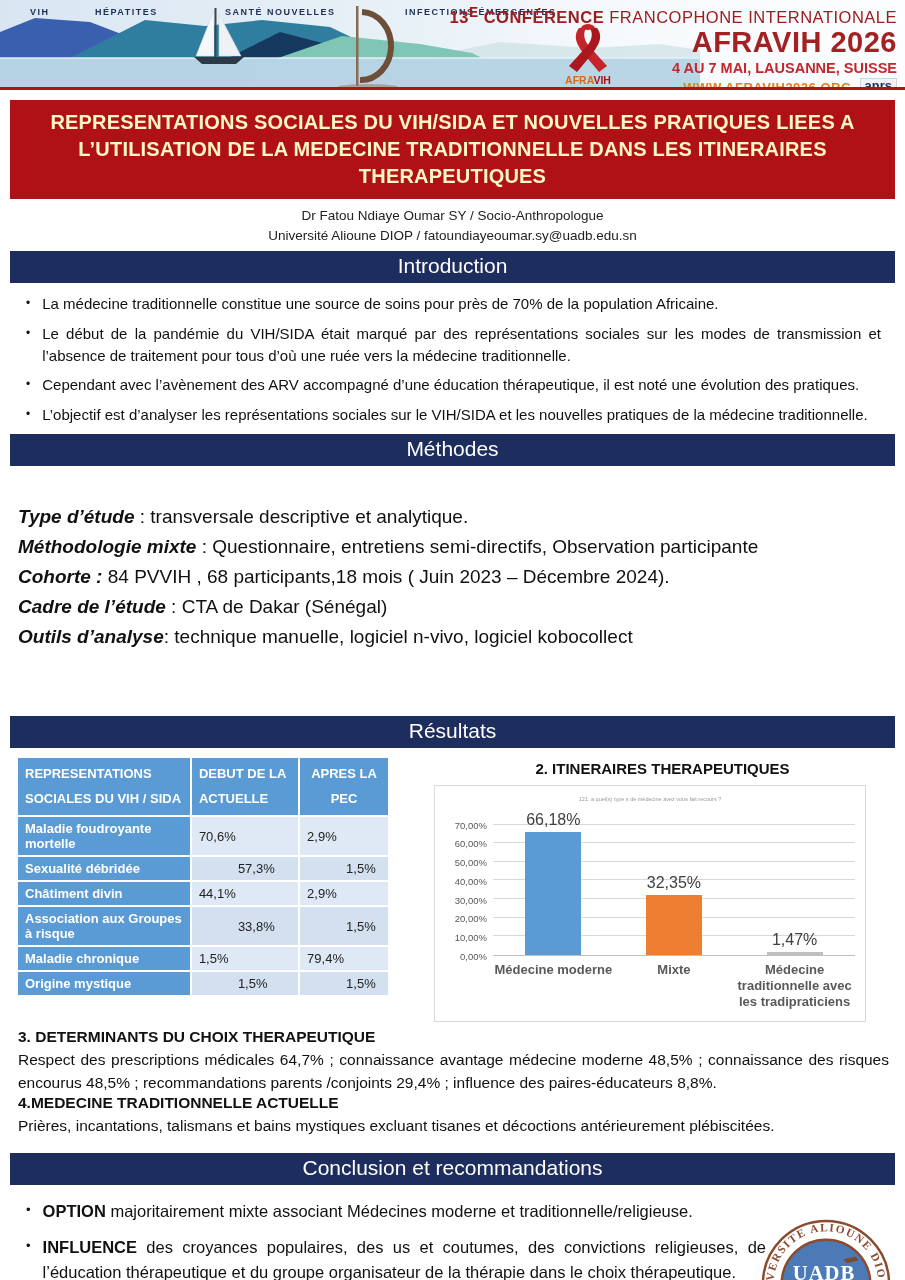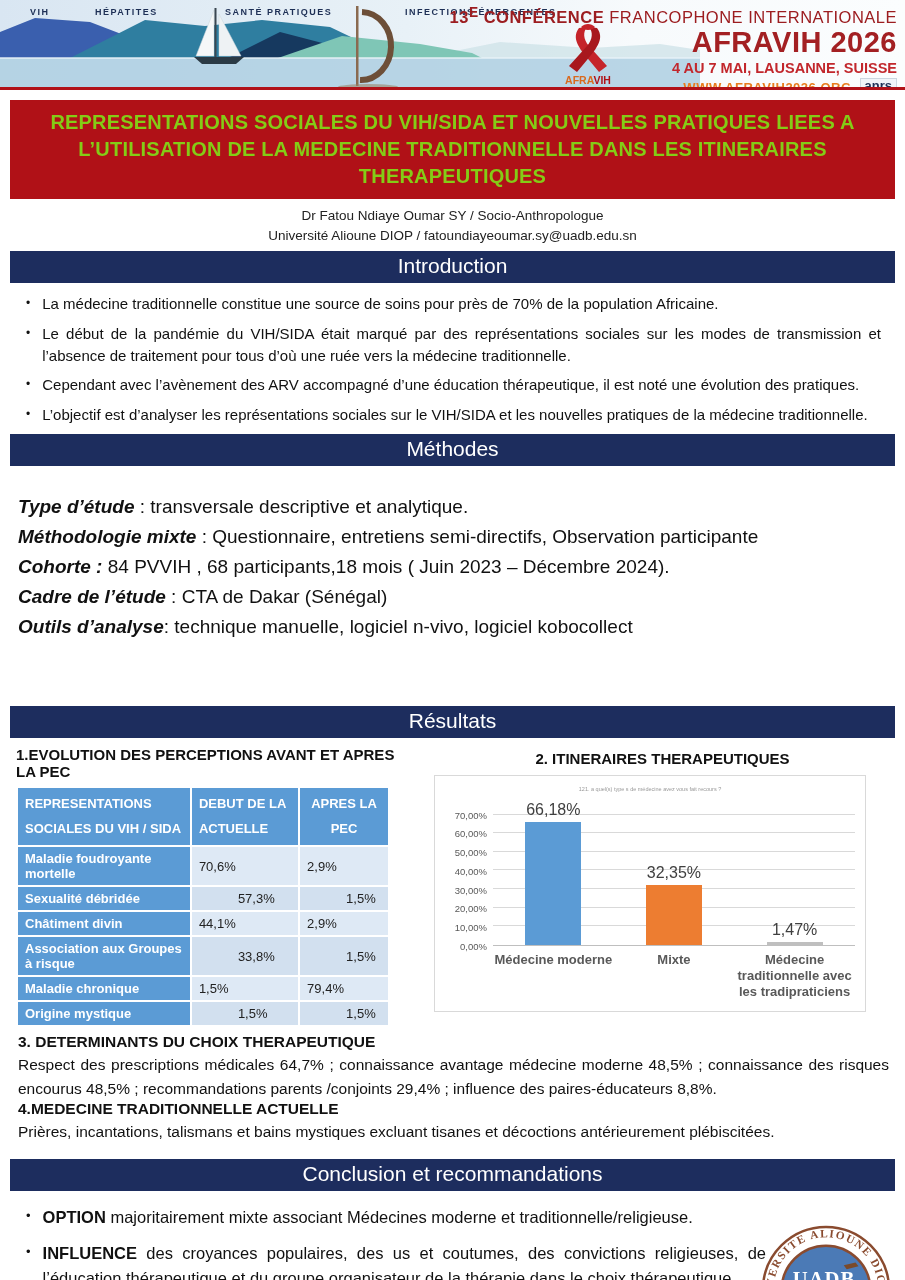--- a/index.html
+++ b/index.html
@@ -21,36 +21,36 @@
   .conf-name { font-size:29px; font-weight:bold; color:#a32023; letter-spacing:.5px; }
   .conf-dates { font-size:14.5px; font-weight:bold; color:#c2272c; }
   .conf-web-row { display:flex; justify-content:flex-end; align-items:center; gap:8px; margin-top:2px; }
   .conf-web { font-size:13px; font-weight:bold; color:#e87c1e; letter-spacing:.5px; }
   .anrs-box { background:#f0f4f8; border:1px solid #ccd6e0; padding:0 4px 2px 4px; font-weight:bold; font-size:13px; color:#1d2f55; line-height:1.1; border-bottom:2px solid #e87c1e; }
   .ribbon-wrap { position:absolute; right:282px; top:22px; width:70px; text-align:center; }
   .ribbon-label { font-size:10.5px; font-weight:bold; margin-top:-4px; }
   .ribbon-label .a { color:#d96a1e; } .ribbon-label .b { color:#b01117; }
 
   
-  .title-band { margin:10px 10px 0 10px; background:#b01117; color:#84cc16; text-align:center; padding:9px 14px; }
+  .title-band { margin:10px 10px 0 10px; background:#b01117; color:#fef9c3; text-align:center; padding:9px 14px; }
   .title-band h1 { font-size:20px; font-weight:bold; line-height:1.35; letter-spacing:.2px; font-stretch:condensed; }
   .authors { text-align:center; margin-top:7px; line-height:1.45; color:#222; }
   .authors .a1 { font-size:13.5px; }
   .authors .a2 { font-size:13.5px; }
 
   
   .section-bar { margin:6px 10px 0 10px; background:#1d2d5e; color:#fff; text-align:center; font-size:21px; padding:3px 0 5px 0; }
 
   
   .intro-list { margin:10px 24px 0 26px; }
   .intro-item { display:flex; gap:12px; font-size:15px; color:#111; line-height:1.45; margin-bottom:8px; text-align:justify; }
   .intro-item .dot { flex:0 0 auto; font-size:12px; line-height:1.8; }
 
   
-  .methods { margin:26px 16px 0 18px; }
+  .methods { margin:36px 16px 0 18px; }
   .method-line { font-size:19px; color:#111; line-height:1.58; }
   .method-line.justify { text-align:justify; }
   .method-label { font-weight:bold; font-style:italic; }
 
   
   .res-bar { margin-top:64px; }
   .results-grid { display:flex; margin:8px 14px 0 16px; gap:18px; }
   .res-left { width:400px; flex:0 0 auto; }
   .res-right { flex:1 1 auto; }
   .res-h { font-size:15px; font-weight:bold; color:#111; margin-bottom:6px; }
@@ -119,21 +119,21 @@
       <g>
         <path d="M 362,12 A 30 34 0 1 1 360,80" fill="none" stroke="#6d4f38" stroke-width="6"></path>
         <rect x="356" y="6" width="2.5" height="80" fill="#8a6a50"></rect>
         <ellipse cx="368" cy="87" rx="30" ry="3" fill="#9a8468" opacity="0.6"></ellipse>
       </g>
     </svg>
 
     <div class="banner-topics">
       <span class="banner-topic">VIH</span>
       <span class="banner-topic">HÉPATITES</span>
-      <span class="banner-topic">SANTÉ PRATIQUES</span>
+      <span class="banner-topic">SANTÉ NOUVELLES</span>
       <span class="banner-topic">INFECTIONS ÉMERGENTES</span>
     </div>
 
     <div class="ribbon-wrap">
       <svg width="58" height="52" viewBox="0 0 58 52">
         <path d="M 20,6 C 14,14 16,22 30,38 L 40,50 L 48,44 L 30,24 C 24,17 24,10 28,5 Z" fill="#c5242a"></path>
         <path d="M 38,6 C 44,14 42,22 28,38 L 18,50 L 10,44 L 28,24 C 34,17 34,10 30,5 Z" fill="#a8181d"></path>
         <path d="M 22,5 C 26,1 32,1 36,5 C 33,9 25,9 22,5 Z" fill="#c5242a"></path>
       </svg>
       <div class="ribbon-label"><span class="a">AFRA</span><span class="b">VIH</span></div>
@@ -183,21 +183,20 @@
     <div class="method-line"><span class="method-label">Type d’étude</span><span> :  transversale descriptive et analytique.</span></div>
     <div class="method-line justify"><span class="method-label">Méthodologie mixte</span><span> : Questionnaire, entretiens semi-directifs, Observation participante</span></div>
     <div class="method-line"><span class="method-label">Cohorte :</span><span> 84 PVVIH ,  68 participants,18 mois ( Juin 2023 – Décembre 2024).</span></div>
     <div class="method-line"><span class="method-label">Cadre de l’étude</span><span> : CTA de Dakar (Sénégal)</span></div>
     <div class="method-line"><span class="method-label">Outils d’analyse</span><span>: technique manuelle, logiciel n-vivo, logiciel kobocollect</span></div>
   </div>
 
   <div class="section-bar res-bar">Résultats</div>
   <div class="results-grid">
     <div class="res-left">
-      <div class="res-h">1.EVOLUTION DES PERCEPTIONS AVANT ET APRES LA PEC</div>
       <table class="perc">
         <tbody>
             <tr>
           <th>REPRESENTATIONS SOCIALES DU VIH / SIDA</th>
           <th>DEBUT DE LA ACTUELLE</th>
           <th class="c">APRES LA PEC</th>
         </tr>
         <tr class="odd">
               <td class="lbl">Maladie foudroyante mortelle</td>
               <td class="val">70,6%</td>

